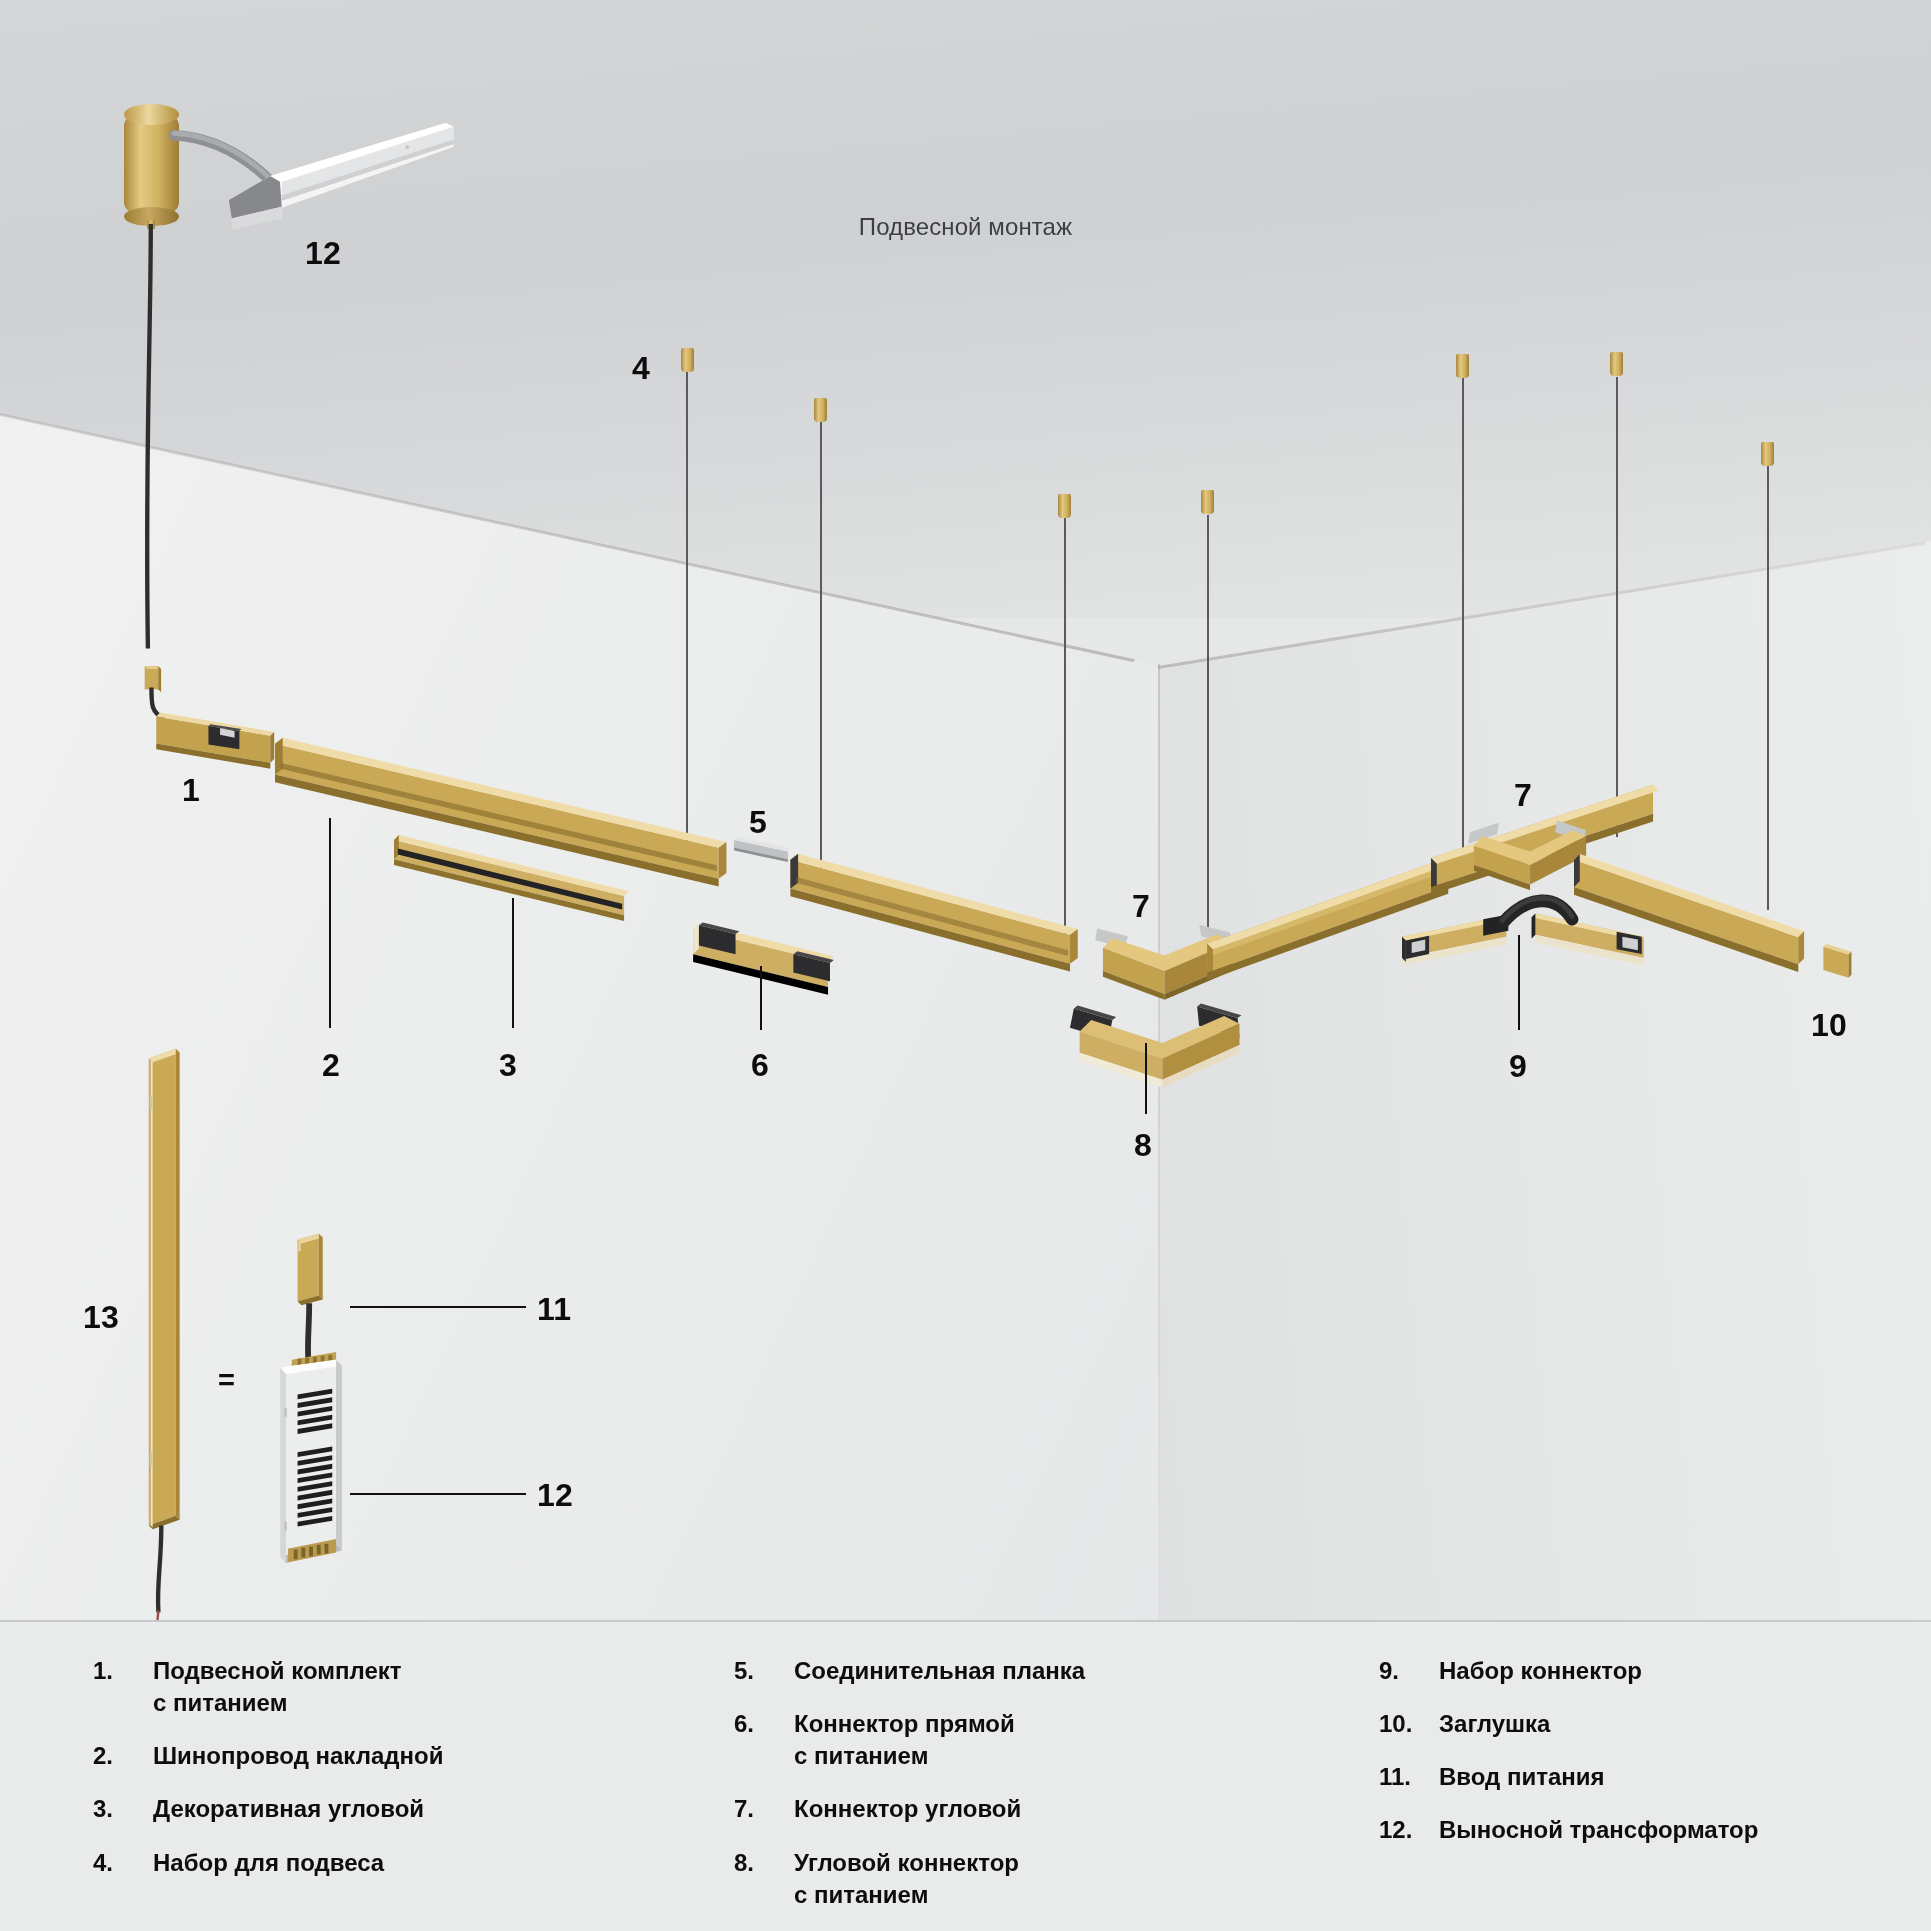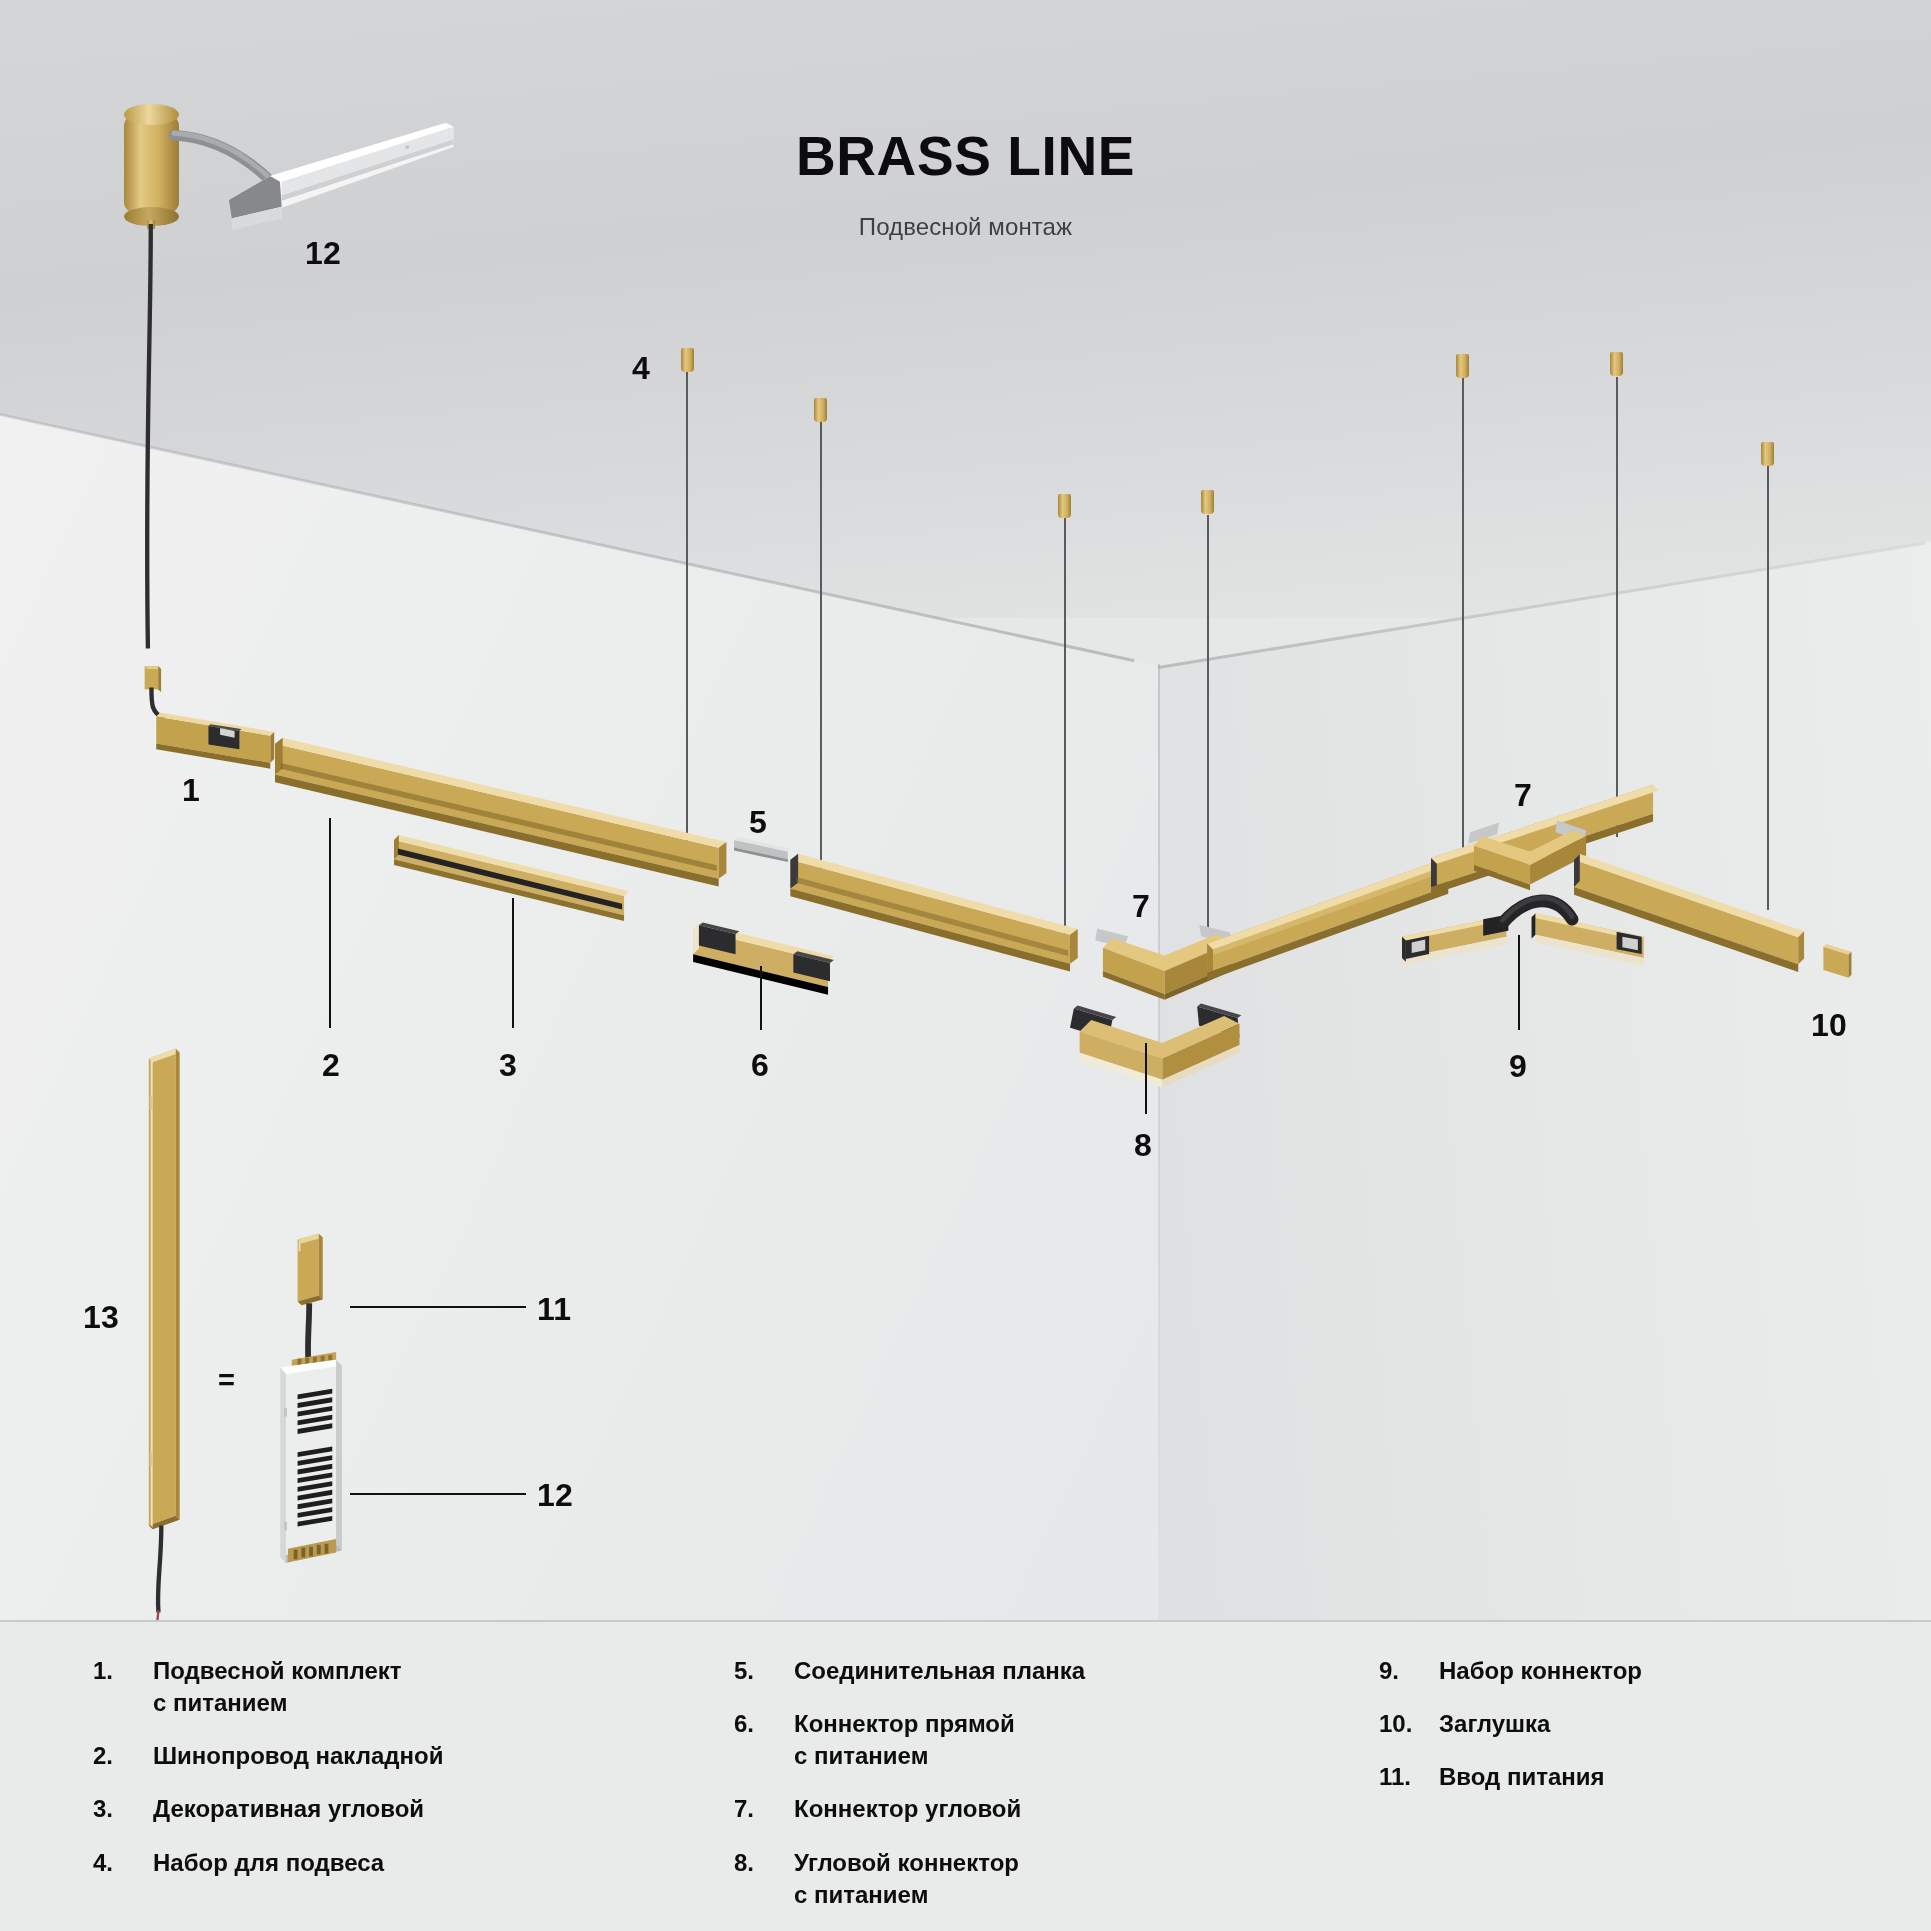--- a/index.html
+++ b/index.html
@@ -414,21 +414,20 @@
         <rect x="34" y="202" width="4" height="10"></rect>
           <rect x="42" y="200" width="4" height="10"></rect>
         <rect x="50" y="199" width="4" height="10"></rect>
       </g>
     </svg>
     <div class="num" style="left:537px;top:1477px;">12</div>
     <div class="lead" style="left:350px;top:1493px;width:176px;height:1.9px;"></div>
 
   </div>
 
-  <div class="title">BRASS LINE</div>
   <div class="subtitle">Подвесной монтаж</div>
 
   <div id="divider"></div>
   <div id="legend">
     <div class="lgcol c1">
         <div class="lgitem">
           <div class="lgnum">1.</div>
           <div class="lgtxt">
             <span>Подвесной комплект</span>
             <span>с питанием</span>
@@ -493,17 +492,23 @@
           <div class="lgtxt">
             <span>Заглушка</span>
           </div>
         </div>
         <div class="lgitem">
           <div class="lgnum">11.</div>
           <div class="lgtxt">
             <span>Ввод питания</span>
           </div>
         </div>
+        <div class="lgitem">
+          <div class="lgnum">12.</div>
+          <div class="lgtxt">
+            <span>Выносной трансформатор</span>
+          </div>
+        </div>
       </div>
   </div>
 
 </div>
 
 
 </body></html>

